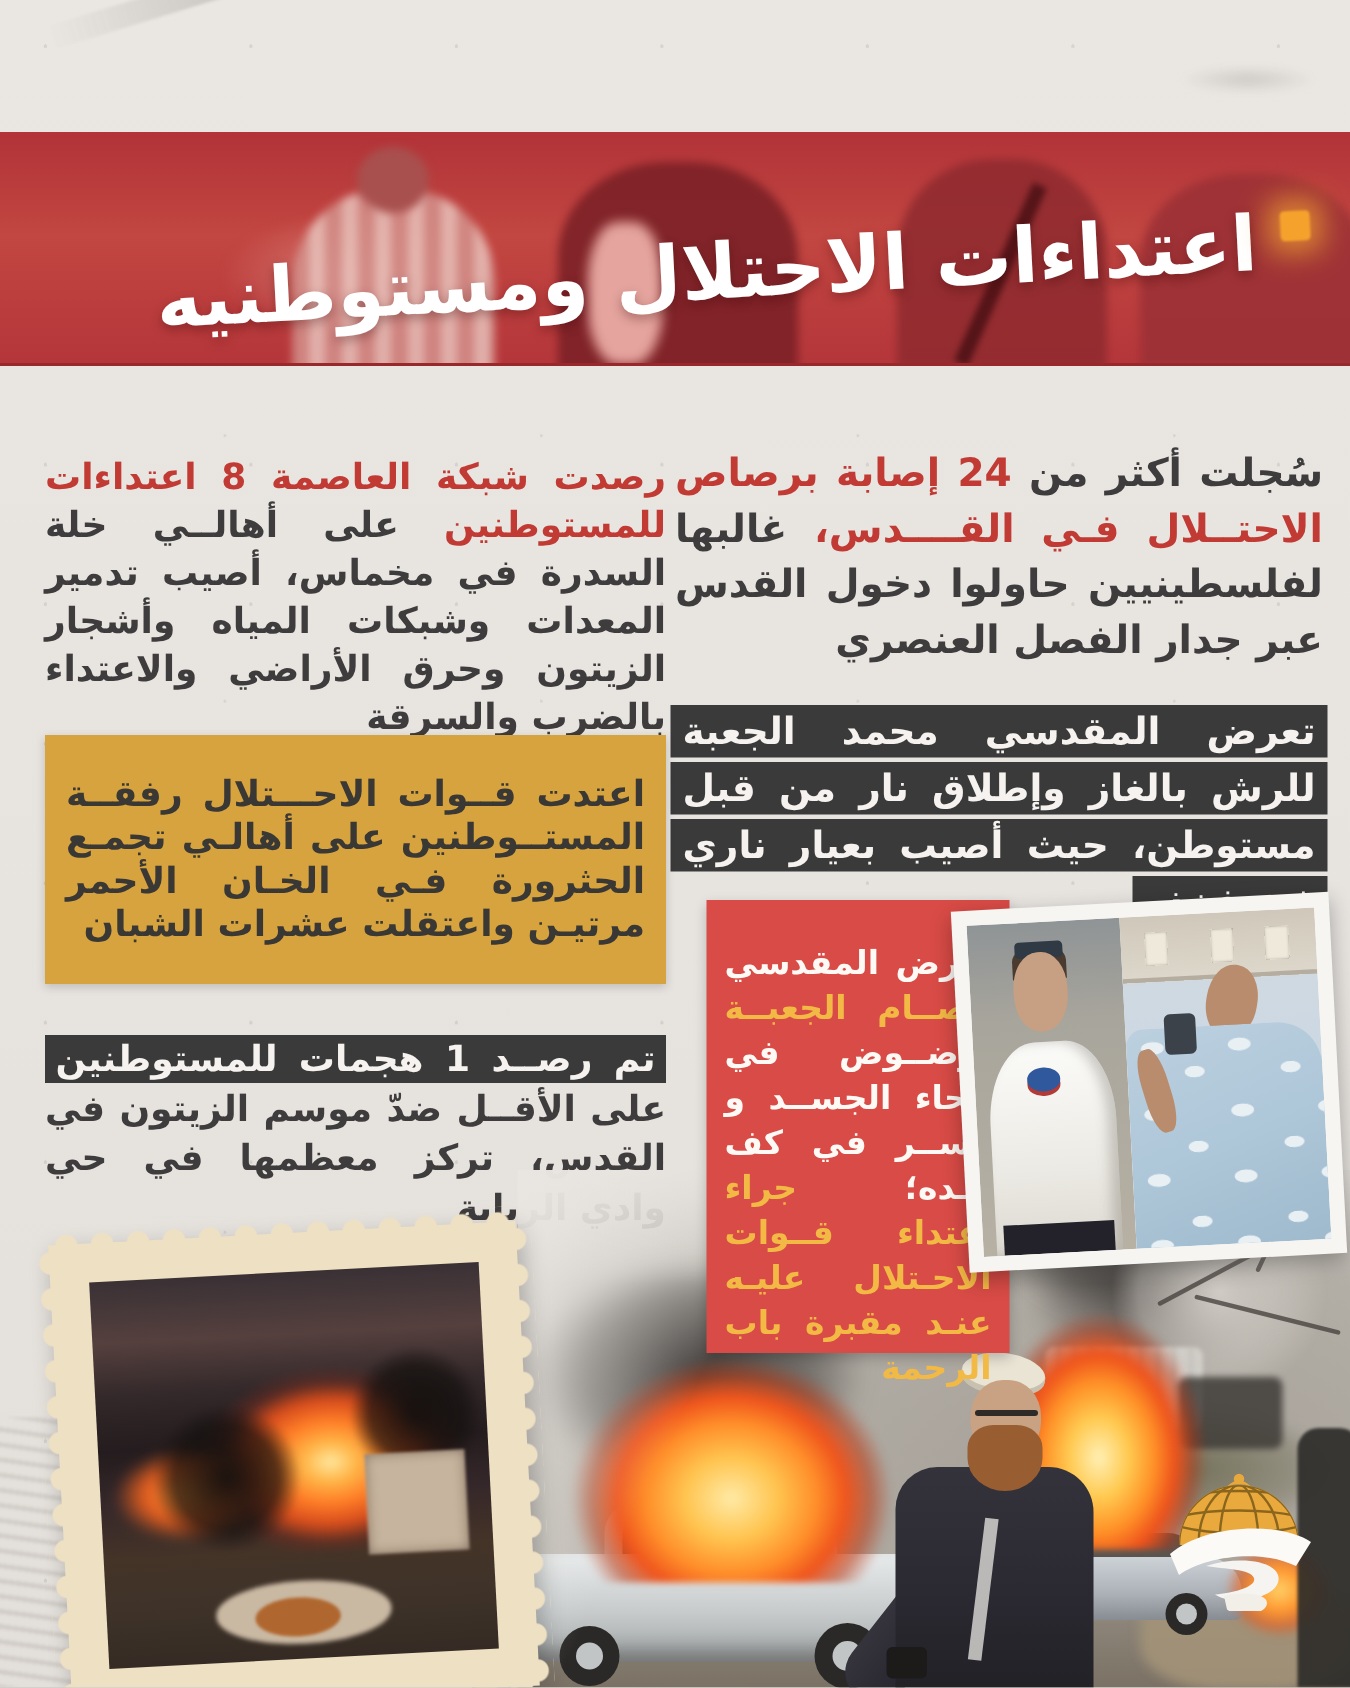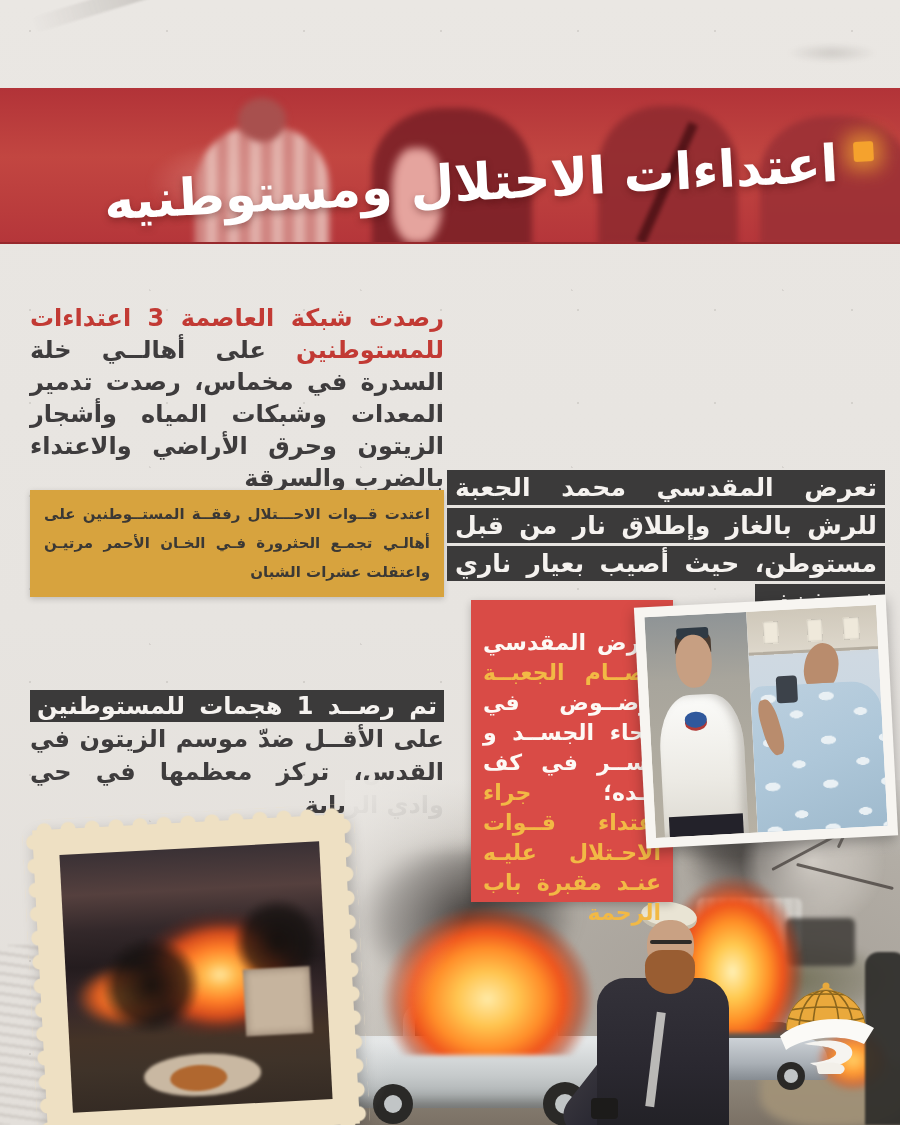--- a/index.html
+++ b/index.html
@@ -42,22 +42,22 @@
   .page-title{display:inline;color:#ffffff;font-size:51px;font-weight:bold;letter-spacing:-1px;
     text-shadow:0 3px 7px rgba(60,8,10,.35);}
 
   
   .p{direction:rtl;text-align:justify;font-weight:bold;color:#3e3c3d;}
   .p-right1{left:450px;top:272px;width:432px;font-size:26px;line-height:37px;}
   .red-em{color:#c23a34;}
   .p-left1{left:30px;top:278px;width:414px;font-size:24px;line-height:32px;}
   .strips{left:447px;top:444px;width:438px;font-size:25px;line-height:38px;color:#f5f2ef;}
   .strip-bg{background:#3b3a3a;padding:3px 8px;-webkit-box-decoration-break:clone;box-decoration-break:clone;}
-  .gold-box{left:30px;top:490px;width:386px;padding:10px 14px;background:#d7a33e;
-    box-shadow:0 2px 6px rgba(0,0,0,.18);font-size:15px;line-height:29px;color:#3a3835;}
+  .gold-box{left:30px;top:490px;width:386px;padding:25px 14px;background:#d7a33e;
+    box-shadow:0 2px 6px rgba(0,0,0,.18);font-size:24px;line-height:29px;color:#3a3835;}
   .p-left2{left:30px;top:666px;width:414px;font-size:24px;line-height:33px;}
   .strip-sm{background:#3b3a3a;color:#f5f2ef;padding:2px 7px;-webkit-box-decoration-break:clone;box-decoration-break:clone;}
 
   .red-card{left:471px;top:600px;width:178px;height:262px;padding:28px 12px 12px;background:#d94b46;
     box-shadow:0 3px 8px rgba(0,0,0,.22);direction:rtl;text-align:justify;
     font-size:22px;line-height:30px;font-weight:bold;color:#fdf9f5;z-index:3;}
   .gold-em{color:#f2b945;}
 
   
   .riot{left:345px;top:780px;width:555px;height:345px;z-index:1;}
@@ -194,22 +194,23 @@
     <div class="fig fig2"></div>
     <div class="abs fig2s"></div>
     <div class="fig fig3"></div>
     <div class="fig fig4"></div>
     <div class="abs rifle"></div>
     <div class="title-wrap">
       <span class="title-bullet"></span><h1 class="page-title">اعتداءات الاحتلال ومستوطنيه</h1>
     </div>
   </div>
 
-
-  <p class="abs p p-left1"><span class="red-em">رصدت شبكة العاصمة 3 اعتداءات للمستوطنين</span><span> على أهالــي خلة السدرة في مخماس، </span><span>رصدت تدمير المعدات وشبكات المياه وأشجار الزيتون وحرق الأراضي والاعتداء بالضرب والسرقة</span></p>
+  <p class="abs p p-right1"><span>سُجلت أكثر من </span><span class="red-em">24 إصابة برصاص الاحتــلال فـي القــــدس،</span><span> غالبها لفلسطينيين حاولوا دخول القدس عبر جدار الفصل العنصري</span></p>
+
+  <p class="abs p p-left1"><span class="red-em">رصدت شبكة العاصمة 8 اعتداءات للمستوطنين</span><span> على أهالــي خلة السدرة في مخماس، </span><span>أصيب تدمير المعدات وشبكات المياه وأشجار الزيتون وحرق الأراضي والاعتداء بالضرب والسرقة</span></p>
 
   <p class="abs p strips"><span class="strip-bg">تعرض المقدسي محمد الجعبة للرش بالغاز وإطلاق نار من قبل مستوطن، حيث أصيب بعيار ناري في فخذه</span></p>
 
   <div class="abs p gold-box"><span>اعتدت قــوات الاحـــتلال رفقــة المستــوطنين على أهالـي تجمـع الحثرورة فـي الخـان الأحمر مرتيـن واعتقلت عشرات الشبان</span></div>
 
   <p class="abs p p-left2"><span class="strip-sm">تم رصــد 1 هجمات للمستوطنين</span><span> على الأقــل ضدّ موسم الزيتون في القدس، تركز معظمها في حي وادي الربابة</span></p>
 
   <div class="abs red-card"><span>تعرض المقدسي </span><span class="gold-em">عصــام الجعبــة</span><span> لرضــوض في أنحاء الجســد و كســر في كف يــده؛ </span><span class="gold-em">جراء اعتداء قــوات الاحـتلال عليـه عنـد مقبرة باب الرحمة</span></div>
 
   <div class="abs riot">

